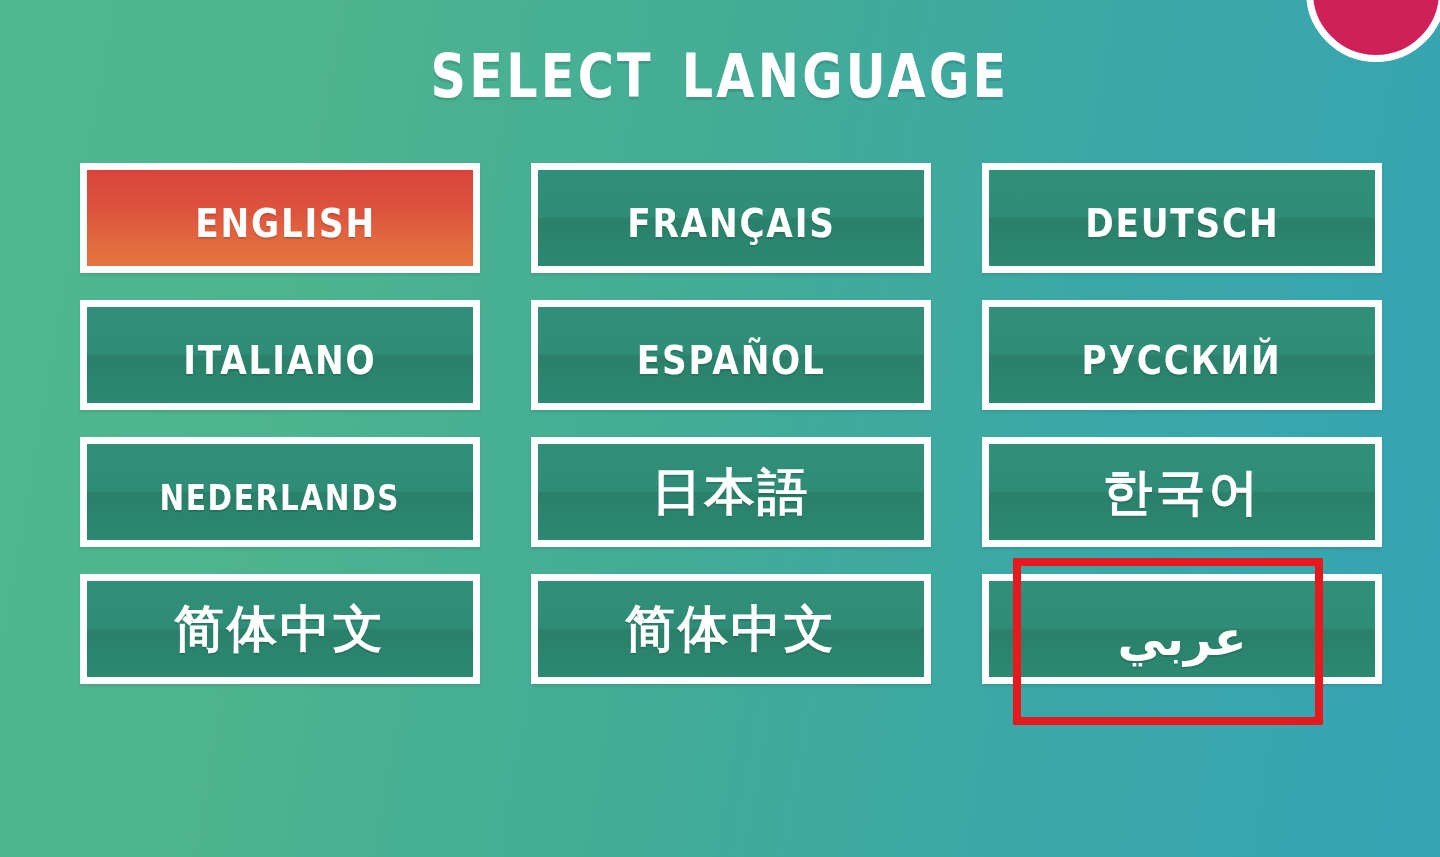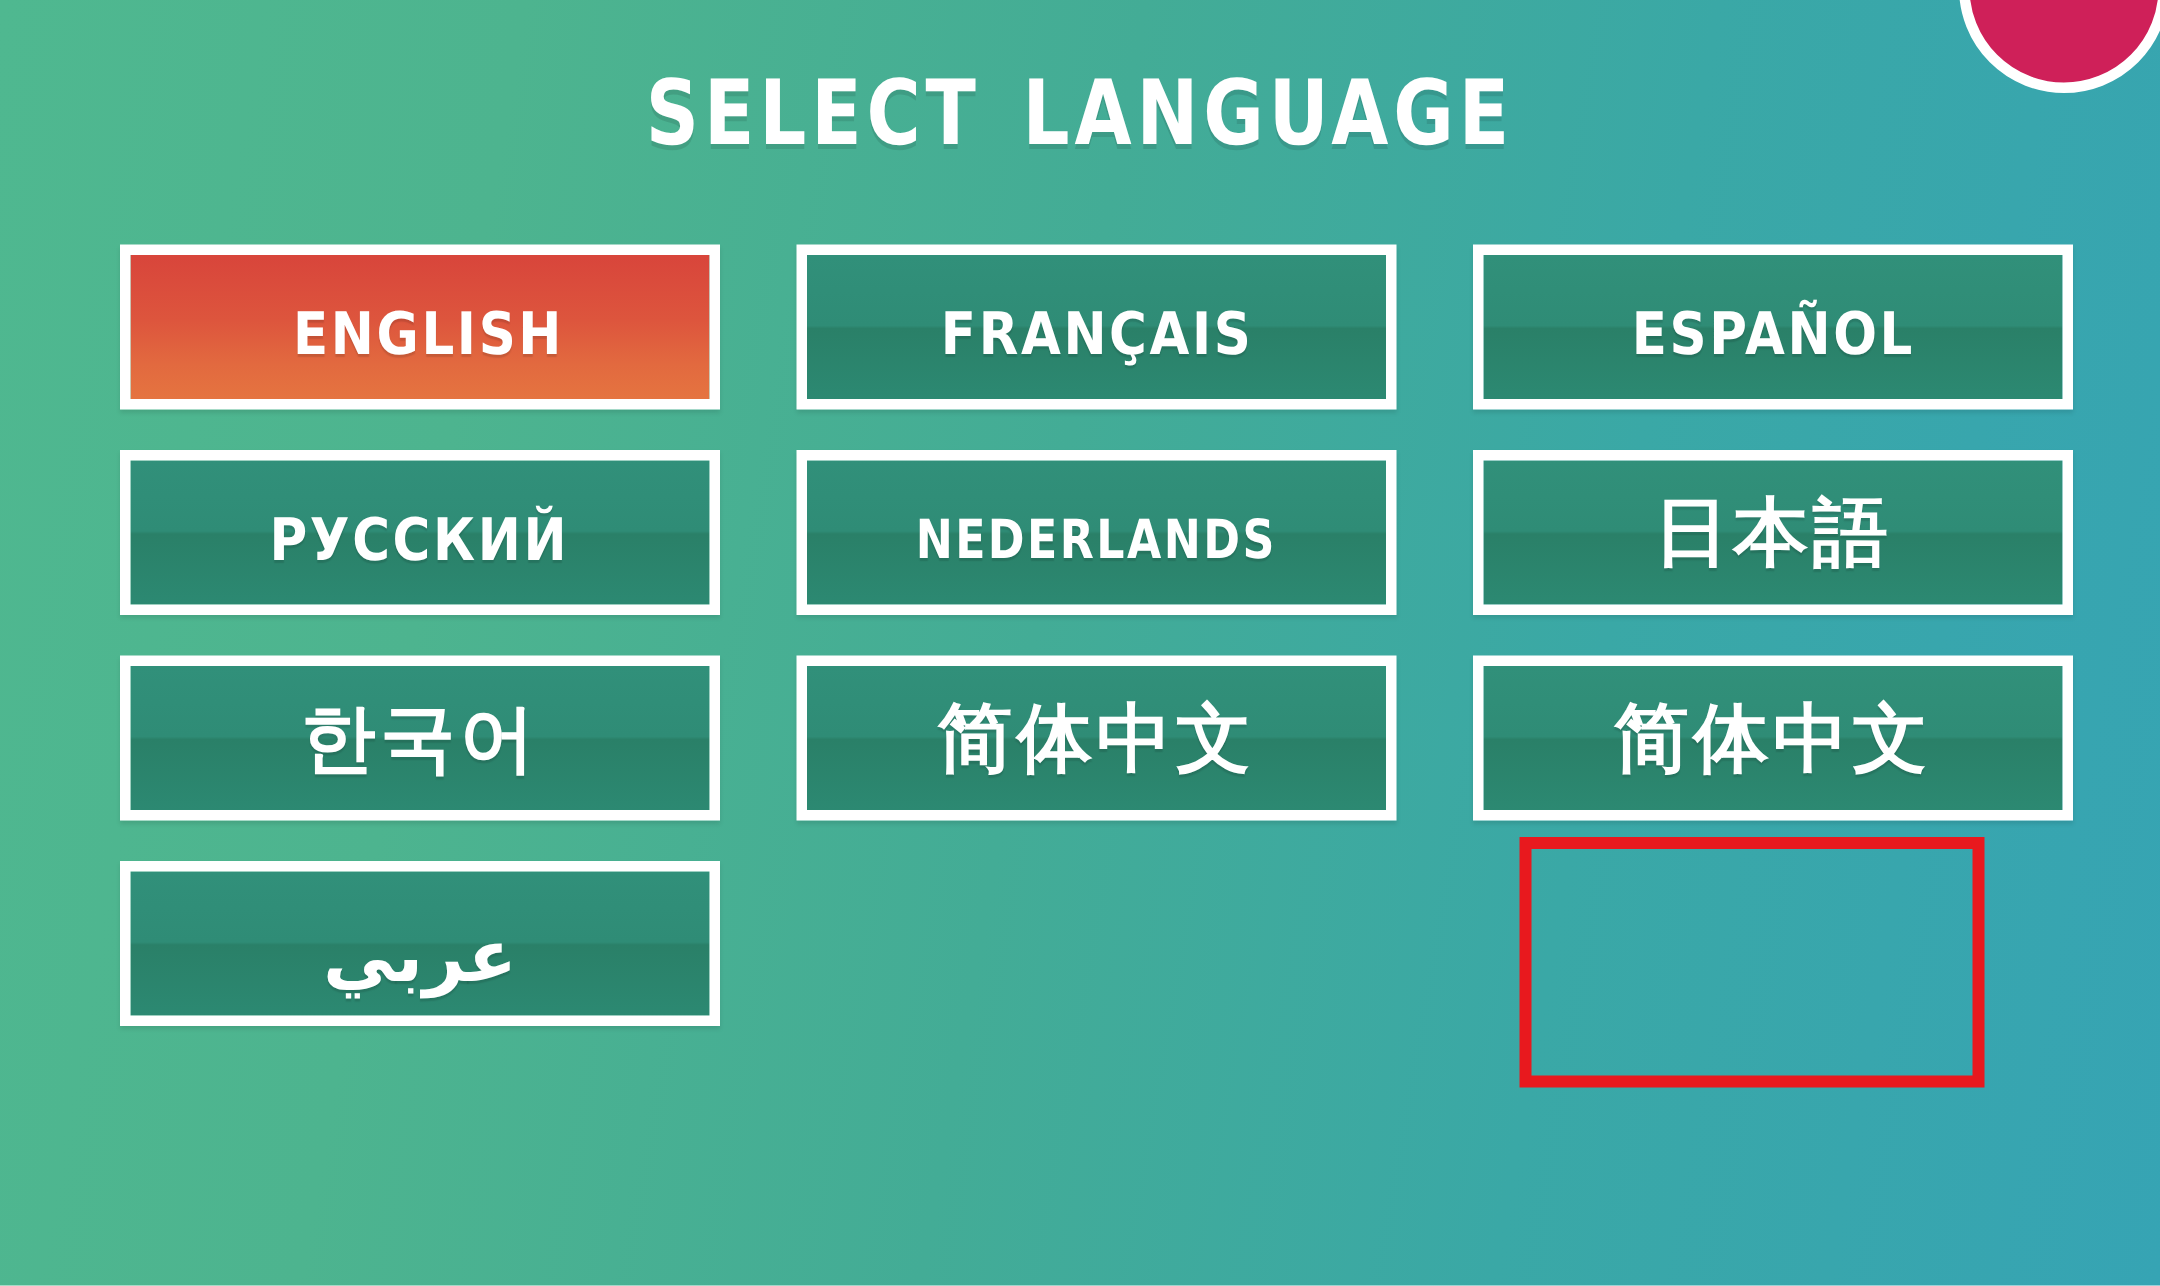--- a/index.html
+++ b/index.html
@@ -88,20 +88,26 @@
 <div id="title">SELECT LANGUAGE</div>
 
 <div id="grid">
     <div class="lang-btn selected">
       <span class="lang-label latin">English</span>
     </div>
     <div class="lang-btn">
       <span class="lang-label latin">Français</span>
     </div>
     <div class="lang-btn">
+      <span class="lang-label latin">Deutsch</span>
+    </div>
+    <div class="lang-btn">
+      <span class="lang-label latin">Italiano</span>
+    </div>
+    <div class="lang-btn">
       <span class="lang-label latin">Español</span>
     </div>
     <div class="lang-btn">
       <span class="lang-label latin">Русский</span>
     </div>
     <div class="lang-btn">
       <span class="lang-label latin long">Nederlands</span>
     </div>
     <div class="lang-btn">
       <span class="lang-label cjk">日本語</span>

